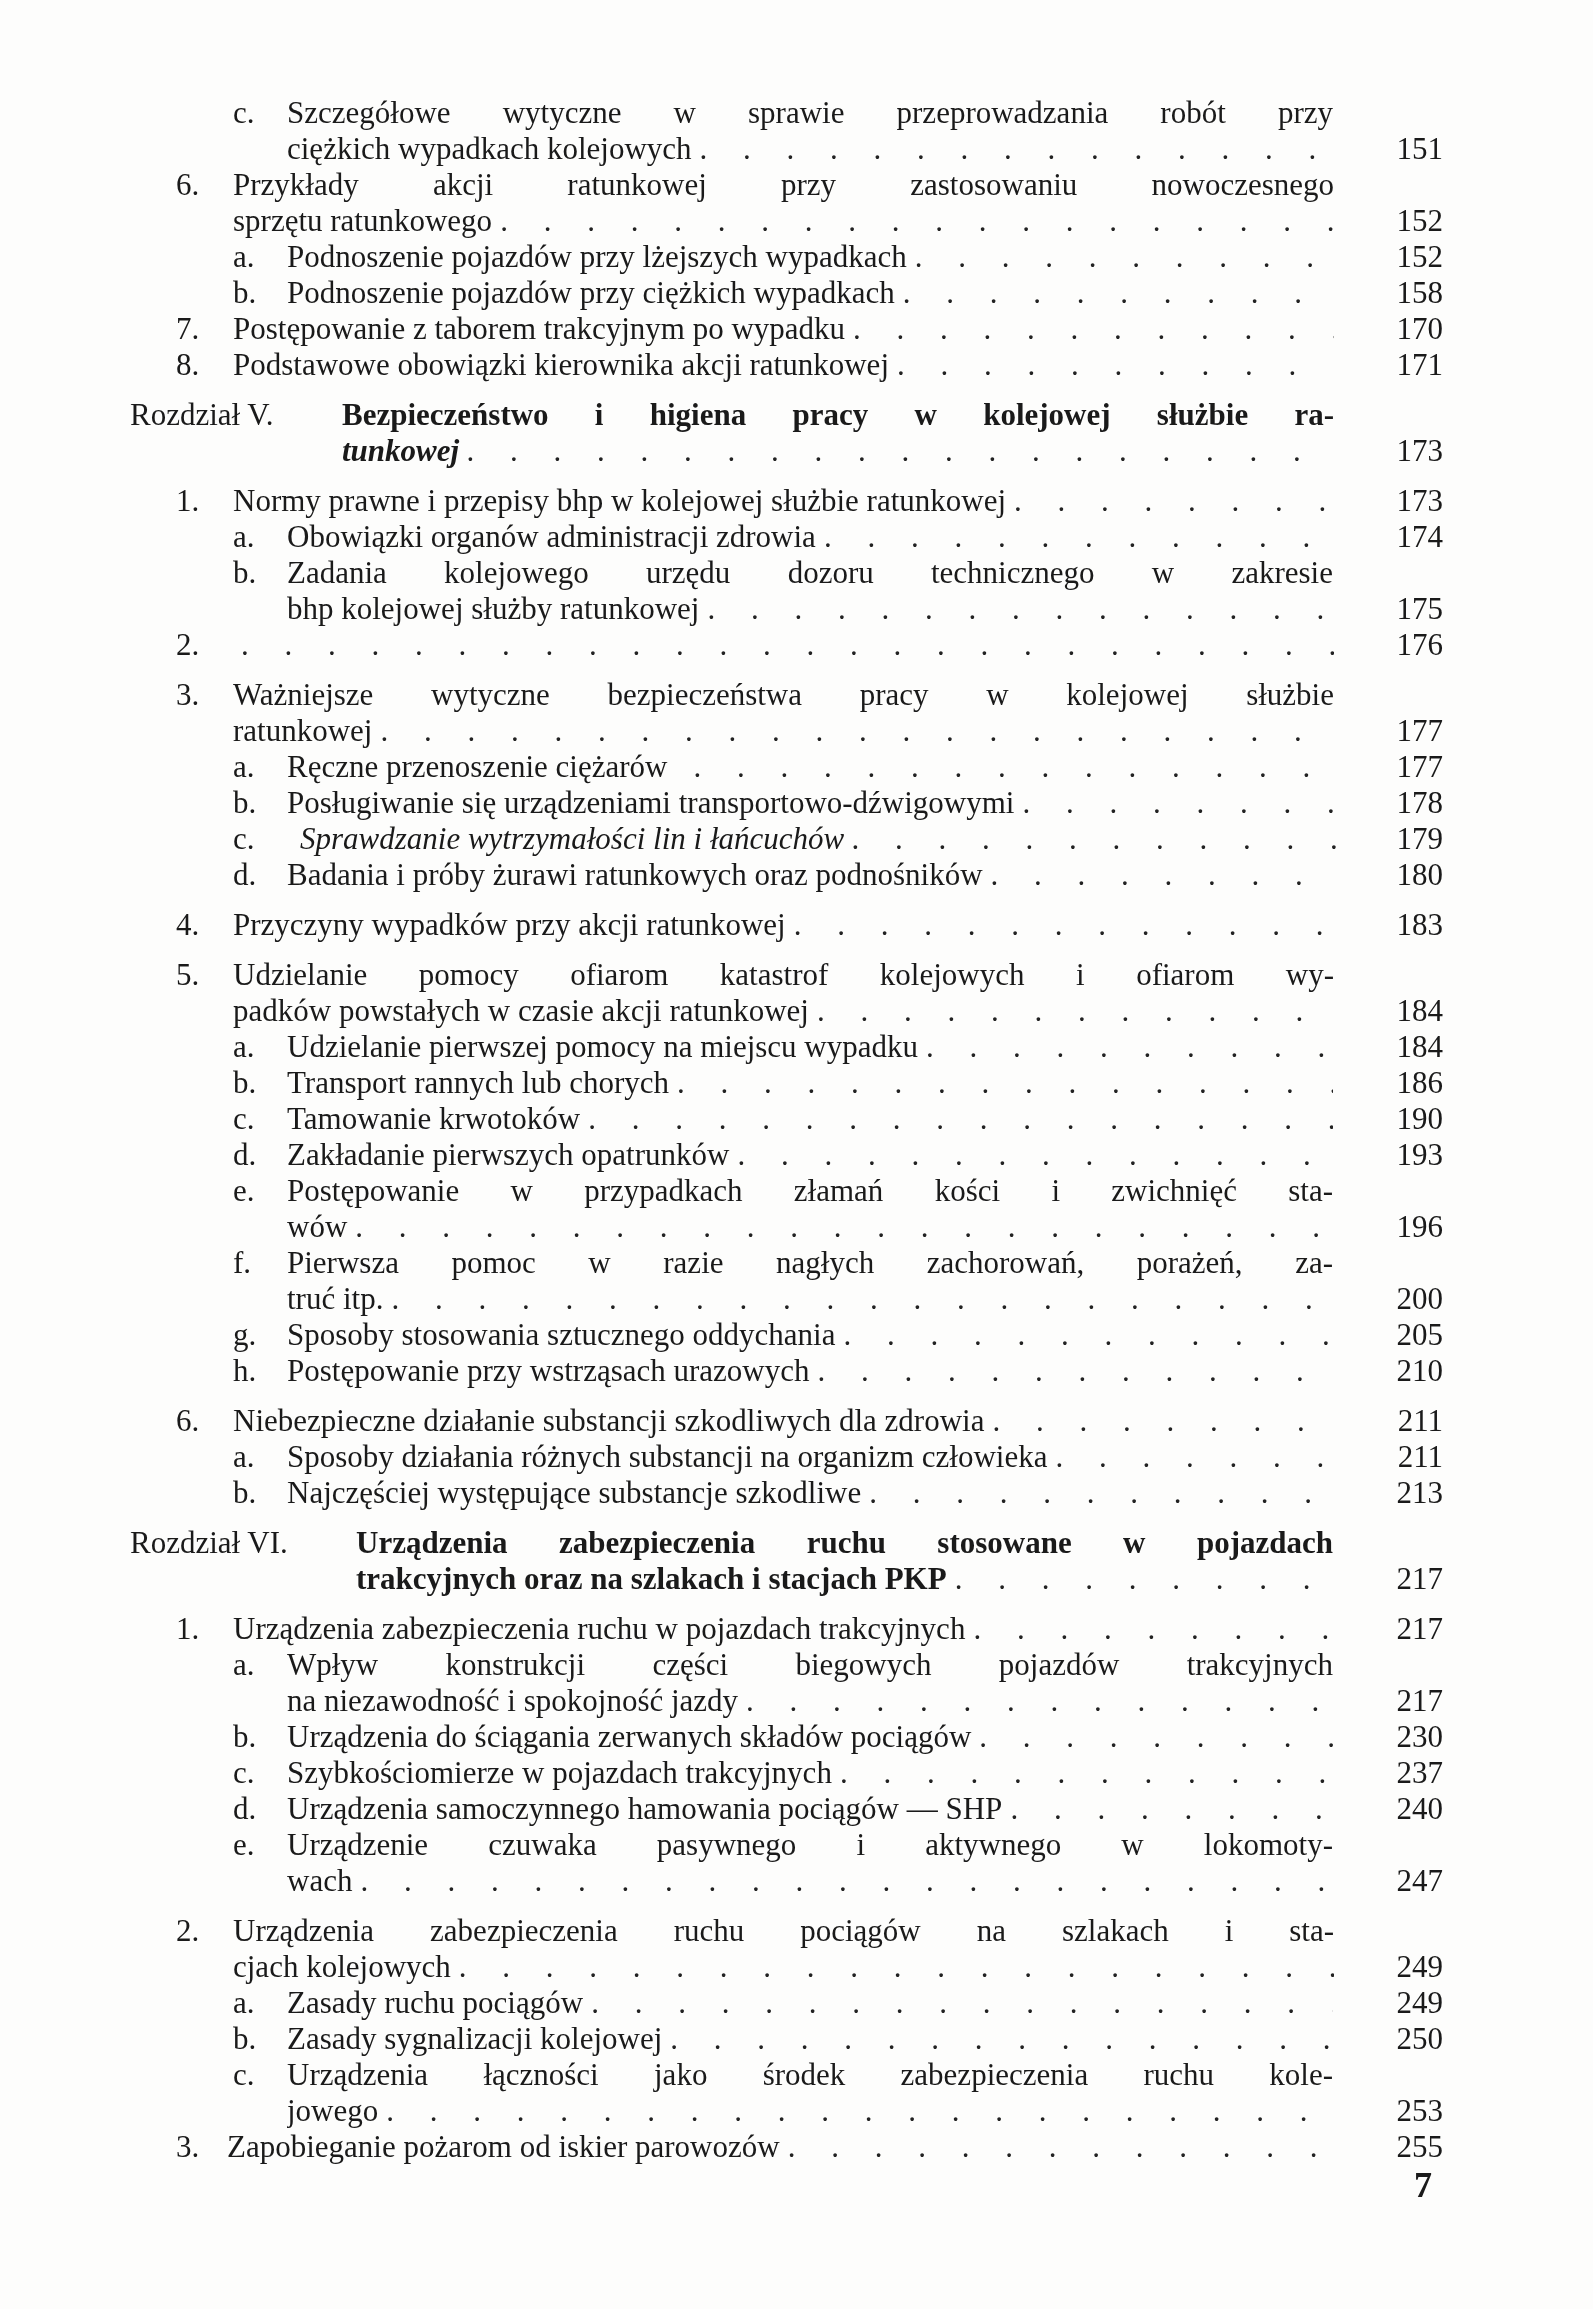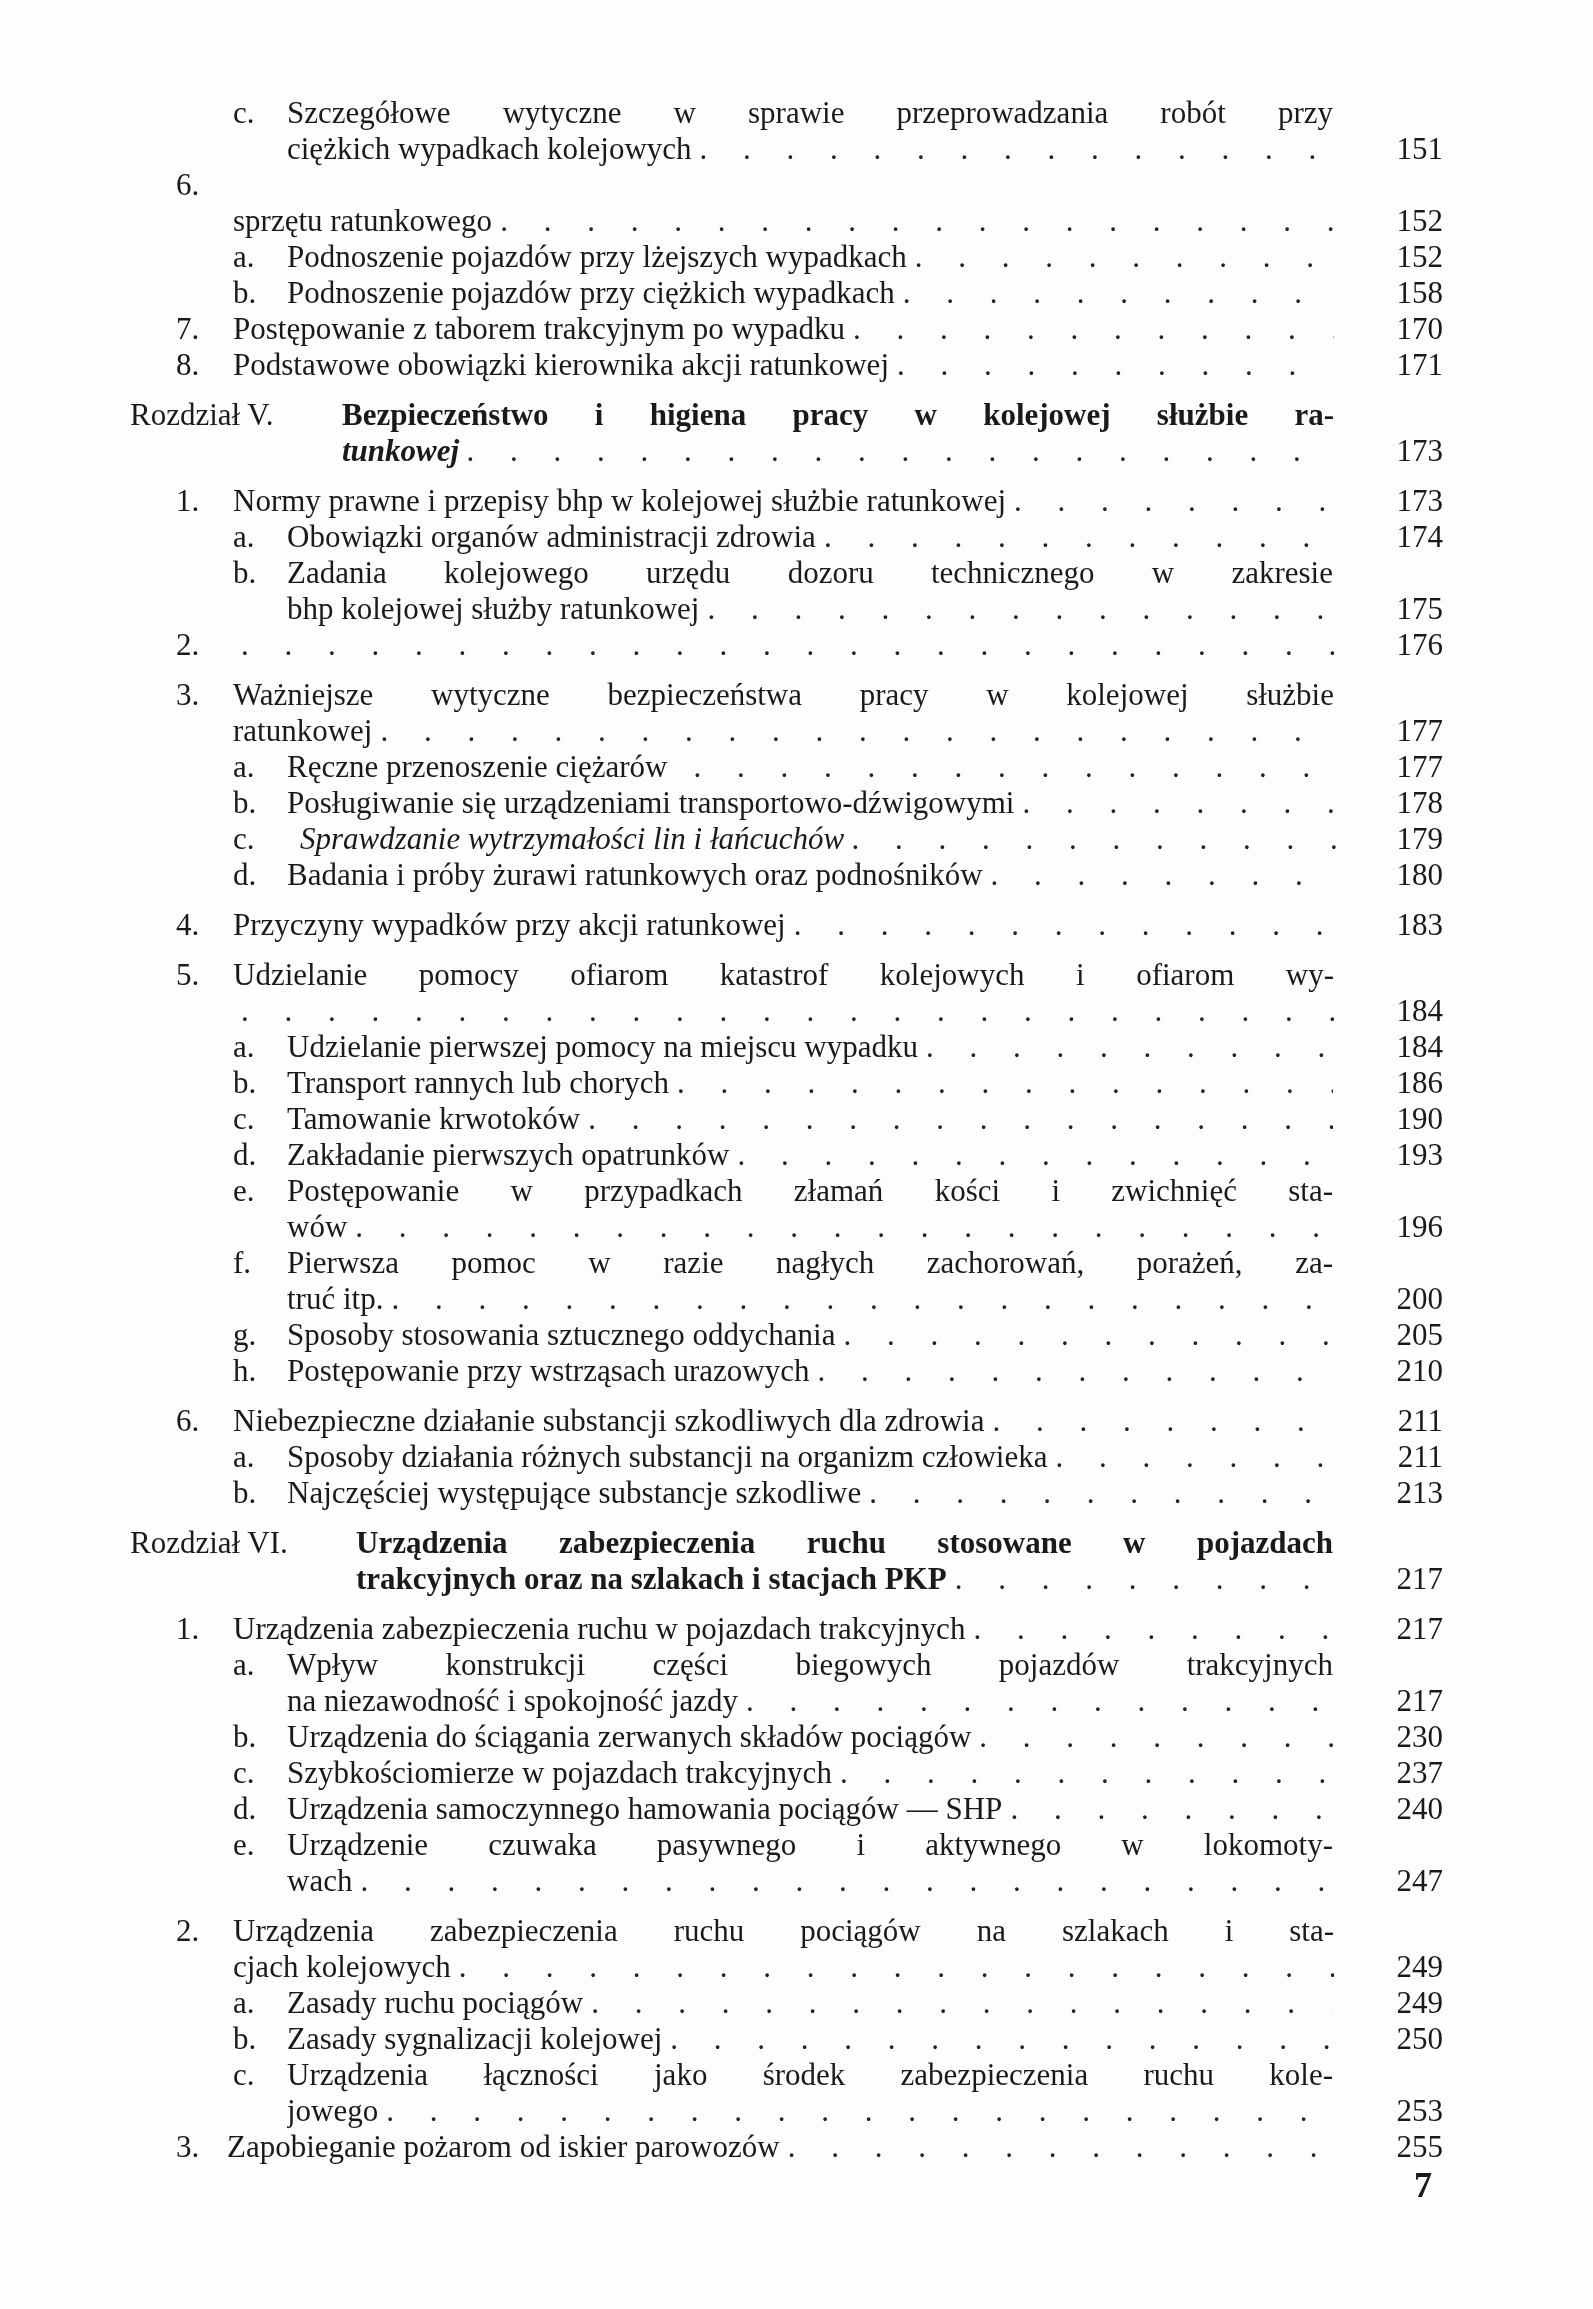--- a/index.html
+++ b/index.html
@@ -35,20 +35,23 @@
           <div class="txt lead" style="left: 287px; width: 1046px;">
             <span class="t">ciężkich wypadkach kolejowych</span>
             <span class="dots">. . . . . . . . . . . . . . . . . . . . . . . . . . . . . . . . . . .</span>
           </div>
           <span class="pg">151</span>
         </div>
       </div>
       <div>
         <div class="row">
           <span class="num" style="left: 176px;">6.</span>
+          <div class="txt just" style="left: 233px; width: 1101px;">
+            <span style="display: block; white-space: nowrap;">Przykłady akcji ratunkowej przy zastosowaniu nowoczesnego</span>
+          </div>
         </div>
         <div class="row">
           <div class="txt lead" style="left: 233px; width: 1101px;">
             <span class="t">sprzętu ratunkowego</span>
             <span class="dots">. . . . . . . . . . . . . . . . . . . . . . . . . . . . . . . . . . .</span>
           </div>
           <span class="pg">152</span>
         </div>
       </div>
       <div>
@@ -222,20 +225,21 @@
       <div class="gap"></div>
       <div>
         <div class="row">
           <span class="num" style="left: 176px;">5.</span>
           <div class="txt just" style="left: 233px; width: 1101px;">
             <span style="display: block; white-space: nowrap;">Udzielanie pomocy ofiarom katastrof kolejowych i ofiarom wy-</span>
           </div>
         </div>
         <div class="row">
           <div class="txt lead" style="left: 233px; width: 1101px;">
+            <span class="t">padków powstałych w czasie akcji ratunkowej</span>
             <span class="dots">. . . . . . . . . . . . . . . . . . . . . . . . . . . . . . . . . . .</span>
           </div>
           <span class="pg">184</span>
         </div>
       </div>
       <div>
         <div class="row">
           <span class="num" style="left: 233px;">a.</span>
           <div class="txt lead" style="left: 287px; width: 1046px;">
             <span class="t">Udzielanie pierwszej pomocy na miejscu wypadku</span>

